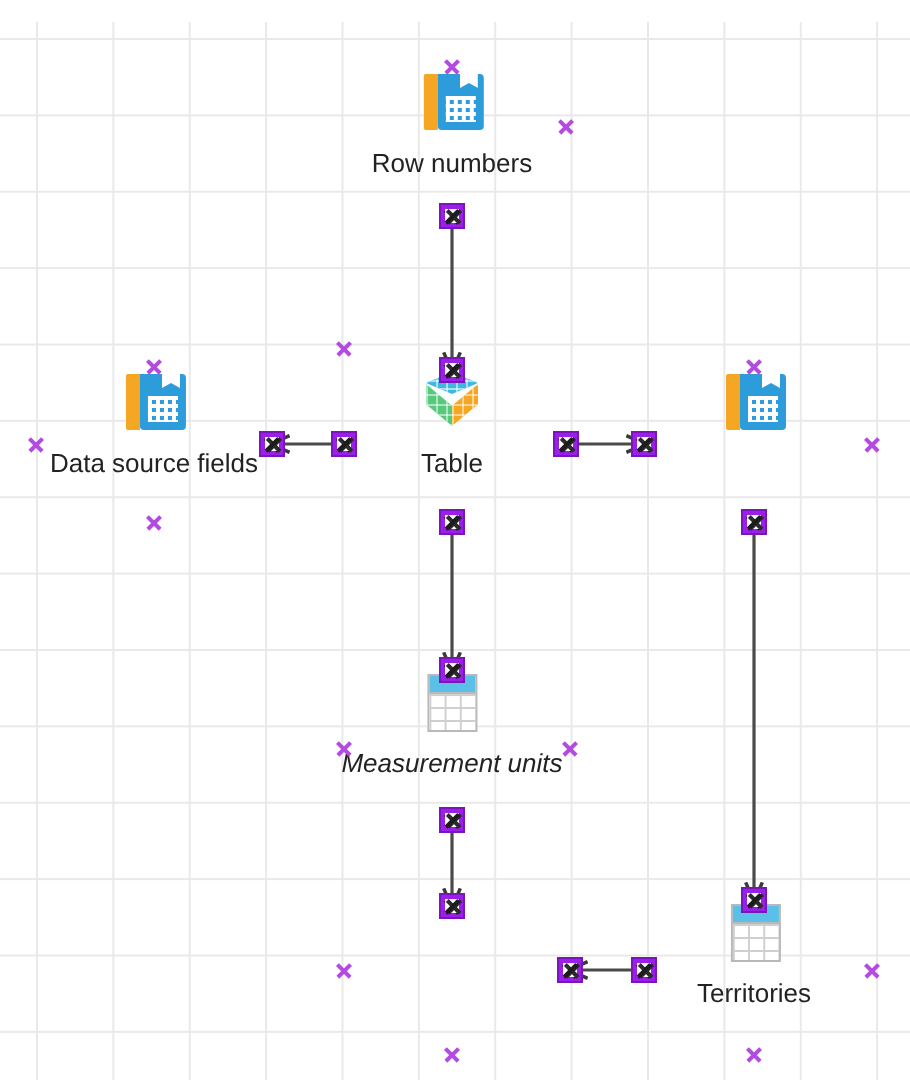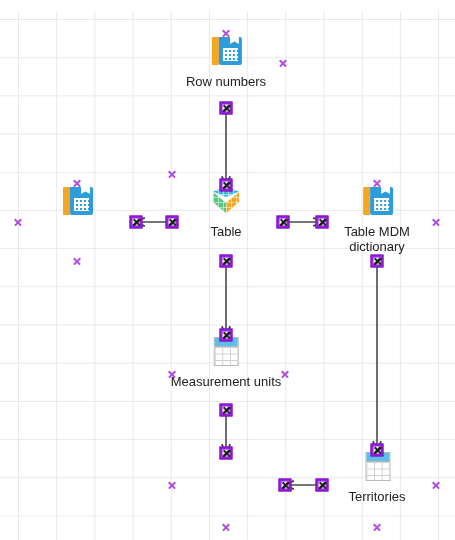--- a/index.html
+++ b/index.html
@@ -137,20 +137,21 @@
 
   <div class="node" style="left:77px;top:172px;">
     <div class="glyph">
       <div class="ic-book">
           <div class="spine"></div>
           <div class="body"></div>
           <div class="flag"></div>
           <div class="grid"></div>
         </div>
     </div>
+    <div class="label">Data source fields</div>
   </div>
 
   <div class="node" style="left:226px;top:172px;">
     <div class="glyph">
       <div class="ic-cube">
           <div class="top"></div>
           <div class="left"></div>
           <div class="right"></div>
         </div>
     </div>
@@ -159,25 +160,23 @@
 
   <div class="node" style="left:377px;top:172px;">
     <div class="glyph">
       <div class="ic-book">
           <div class="spine"></div>
           <div class="body"></div>
           <div class="flag"></div>
           <div class="grid"></div>
         </div>
     </div>
-    <div class="label">Table MDM
-dictionary</div>
-  </div>
-
-  <div class="node" style="left:226px;top:322px;">
+  </div>
+
+  <div class="node" style="left:226px;top:322px;font-style:italic;">
     <div class="glyph">
       <div class="ic-table">
           <div class="hdr"></div>
           <div class="cells"></div>
         </div>
     </div>
     <div class="label">Measurement units</div>
   </div>
 
 

